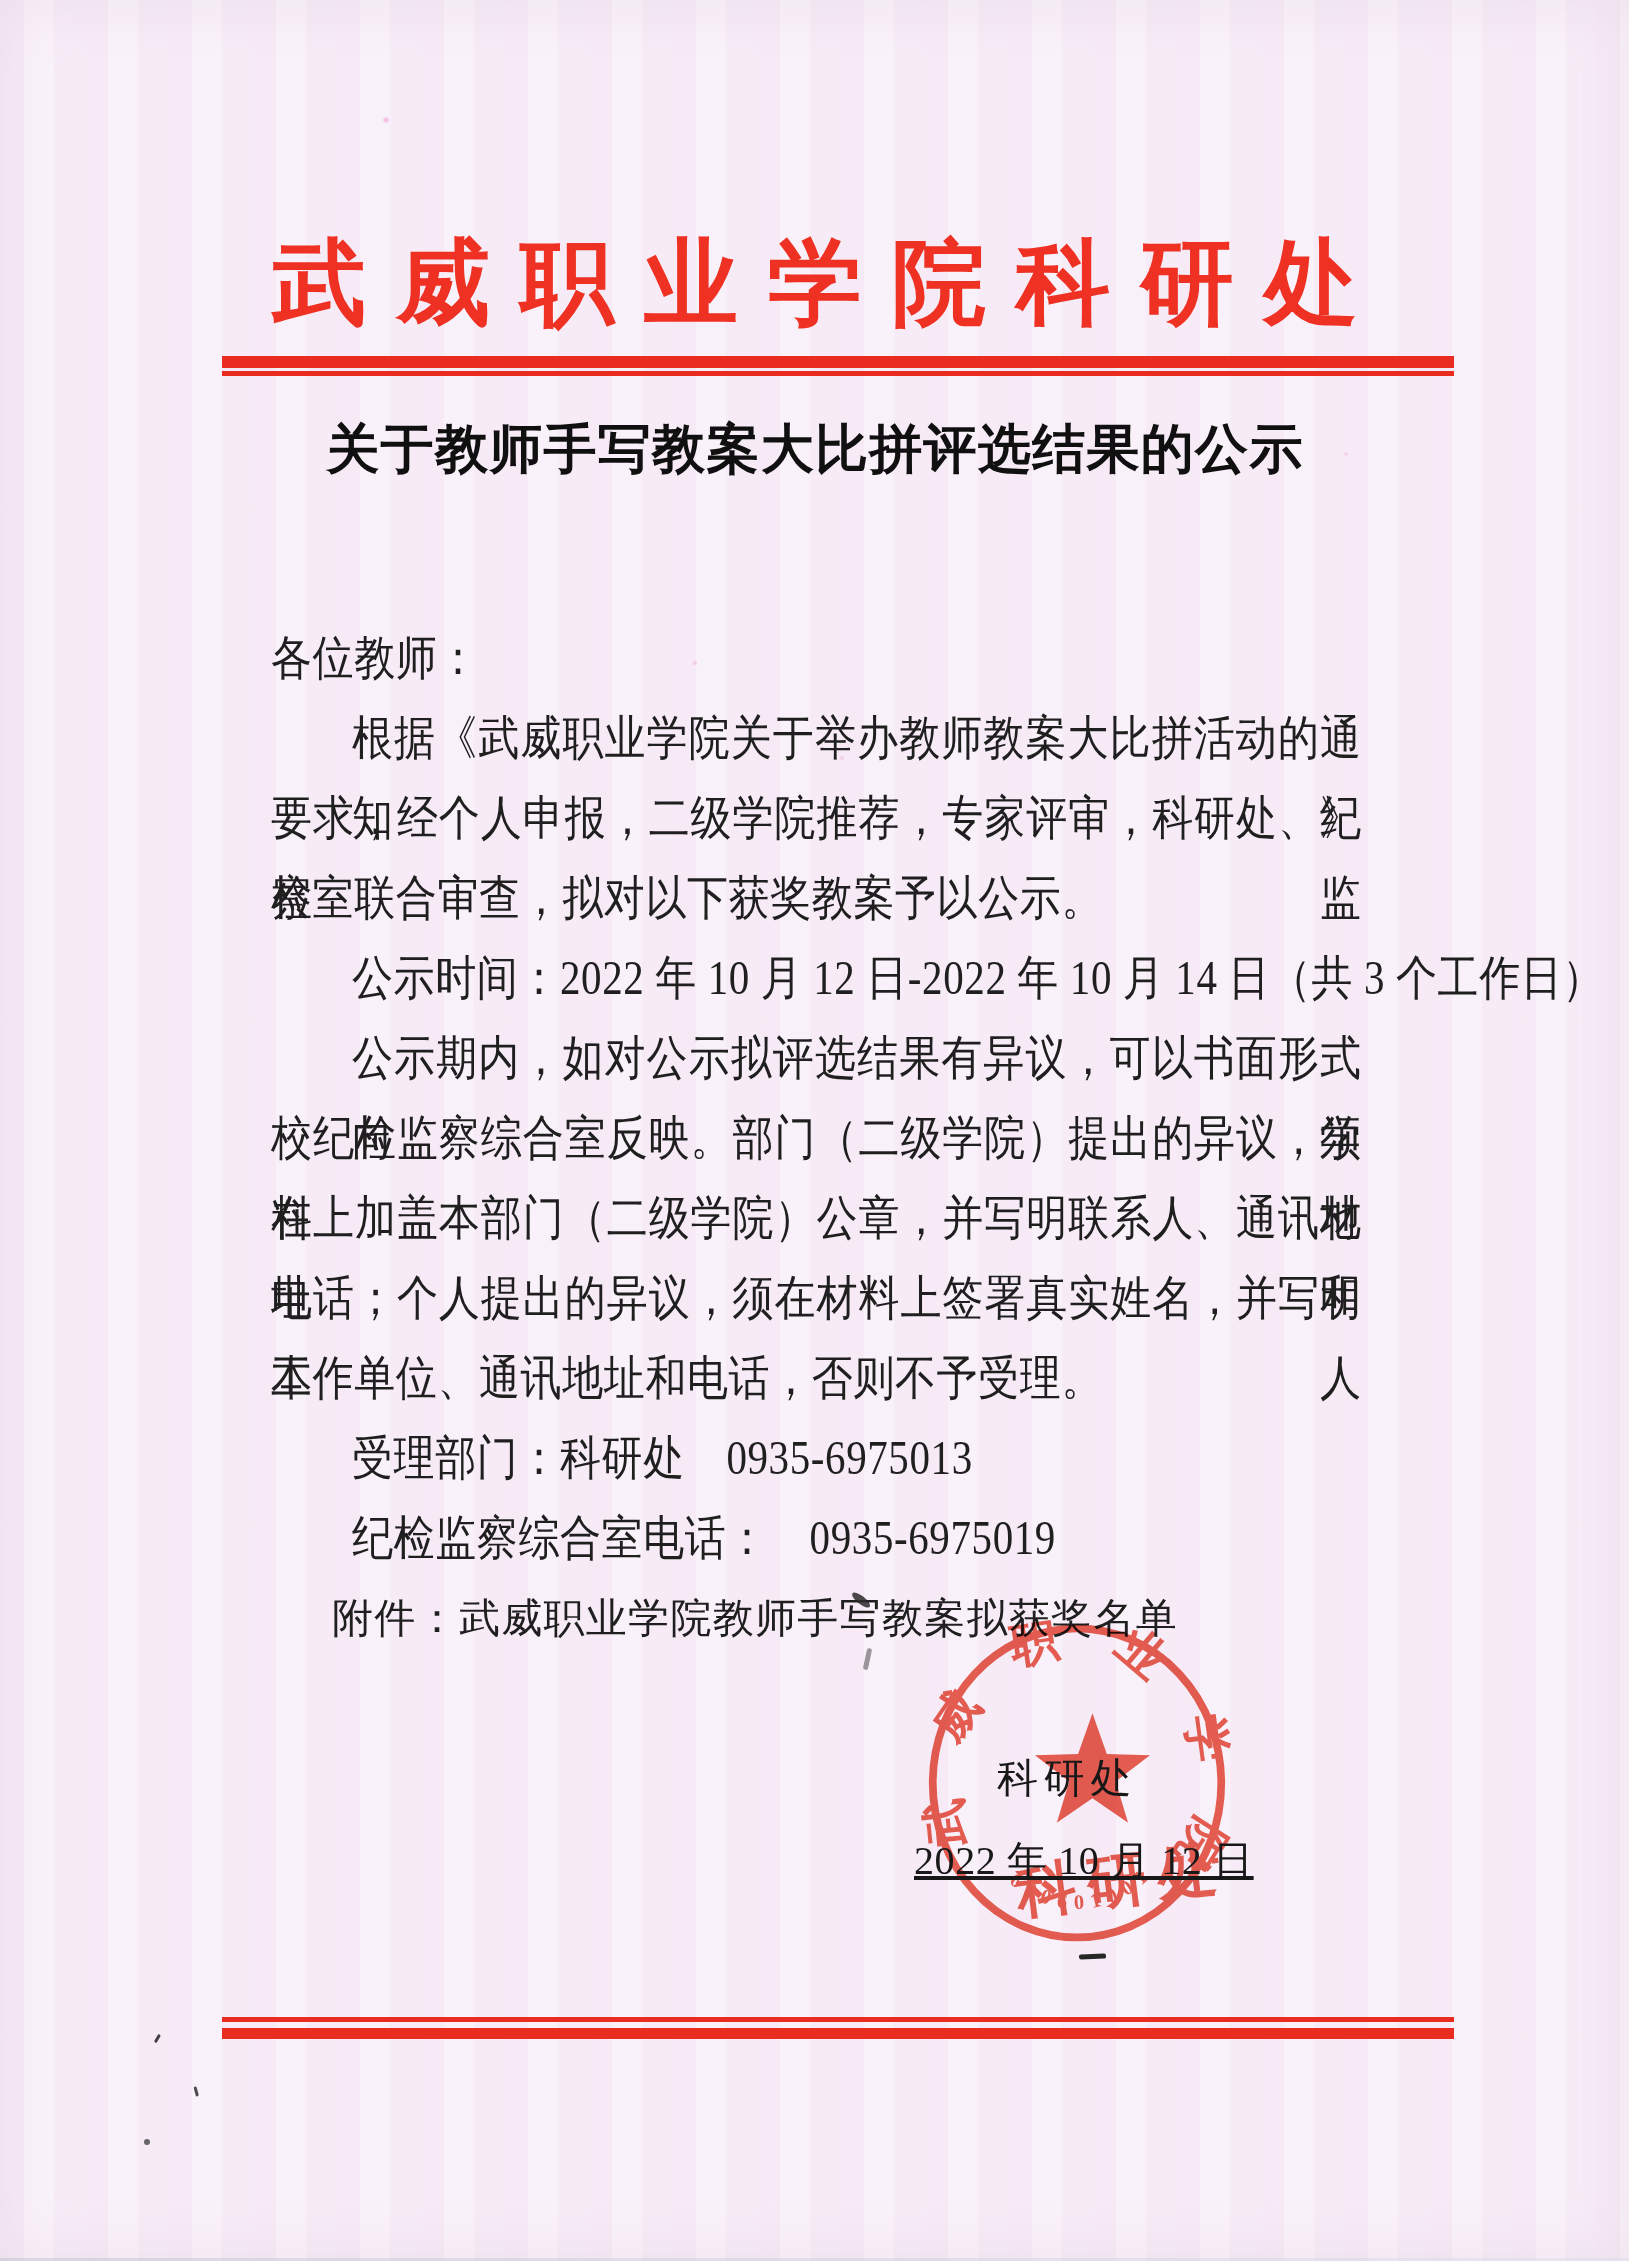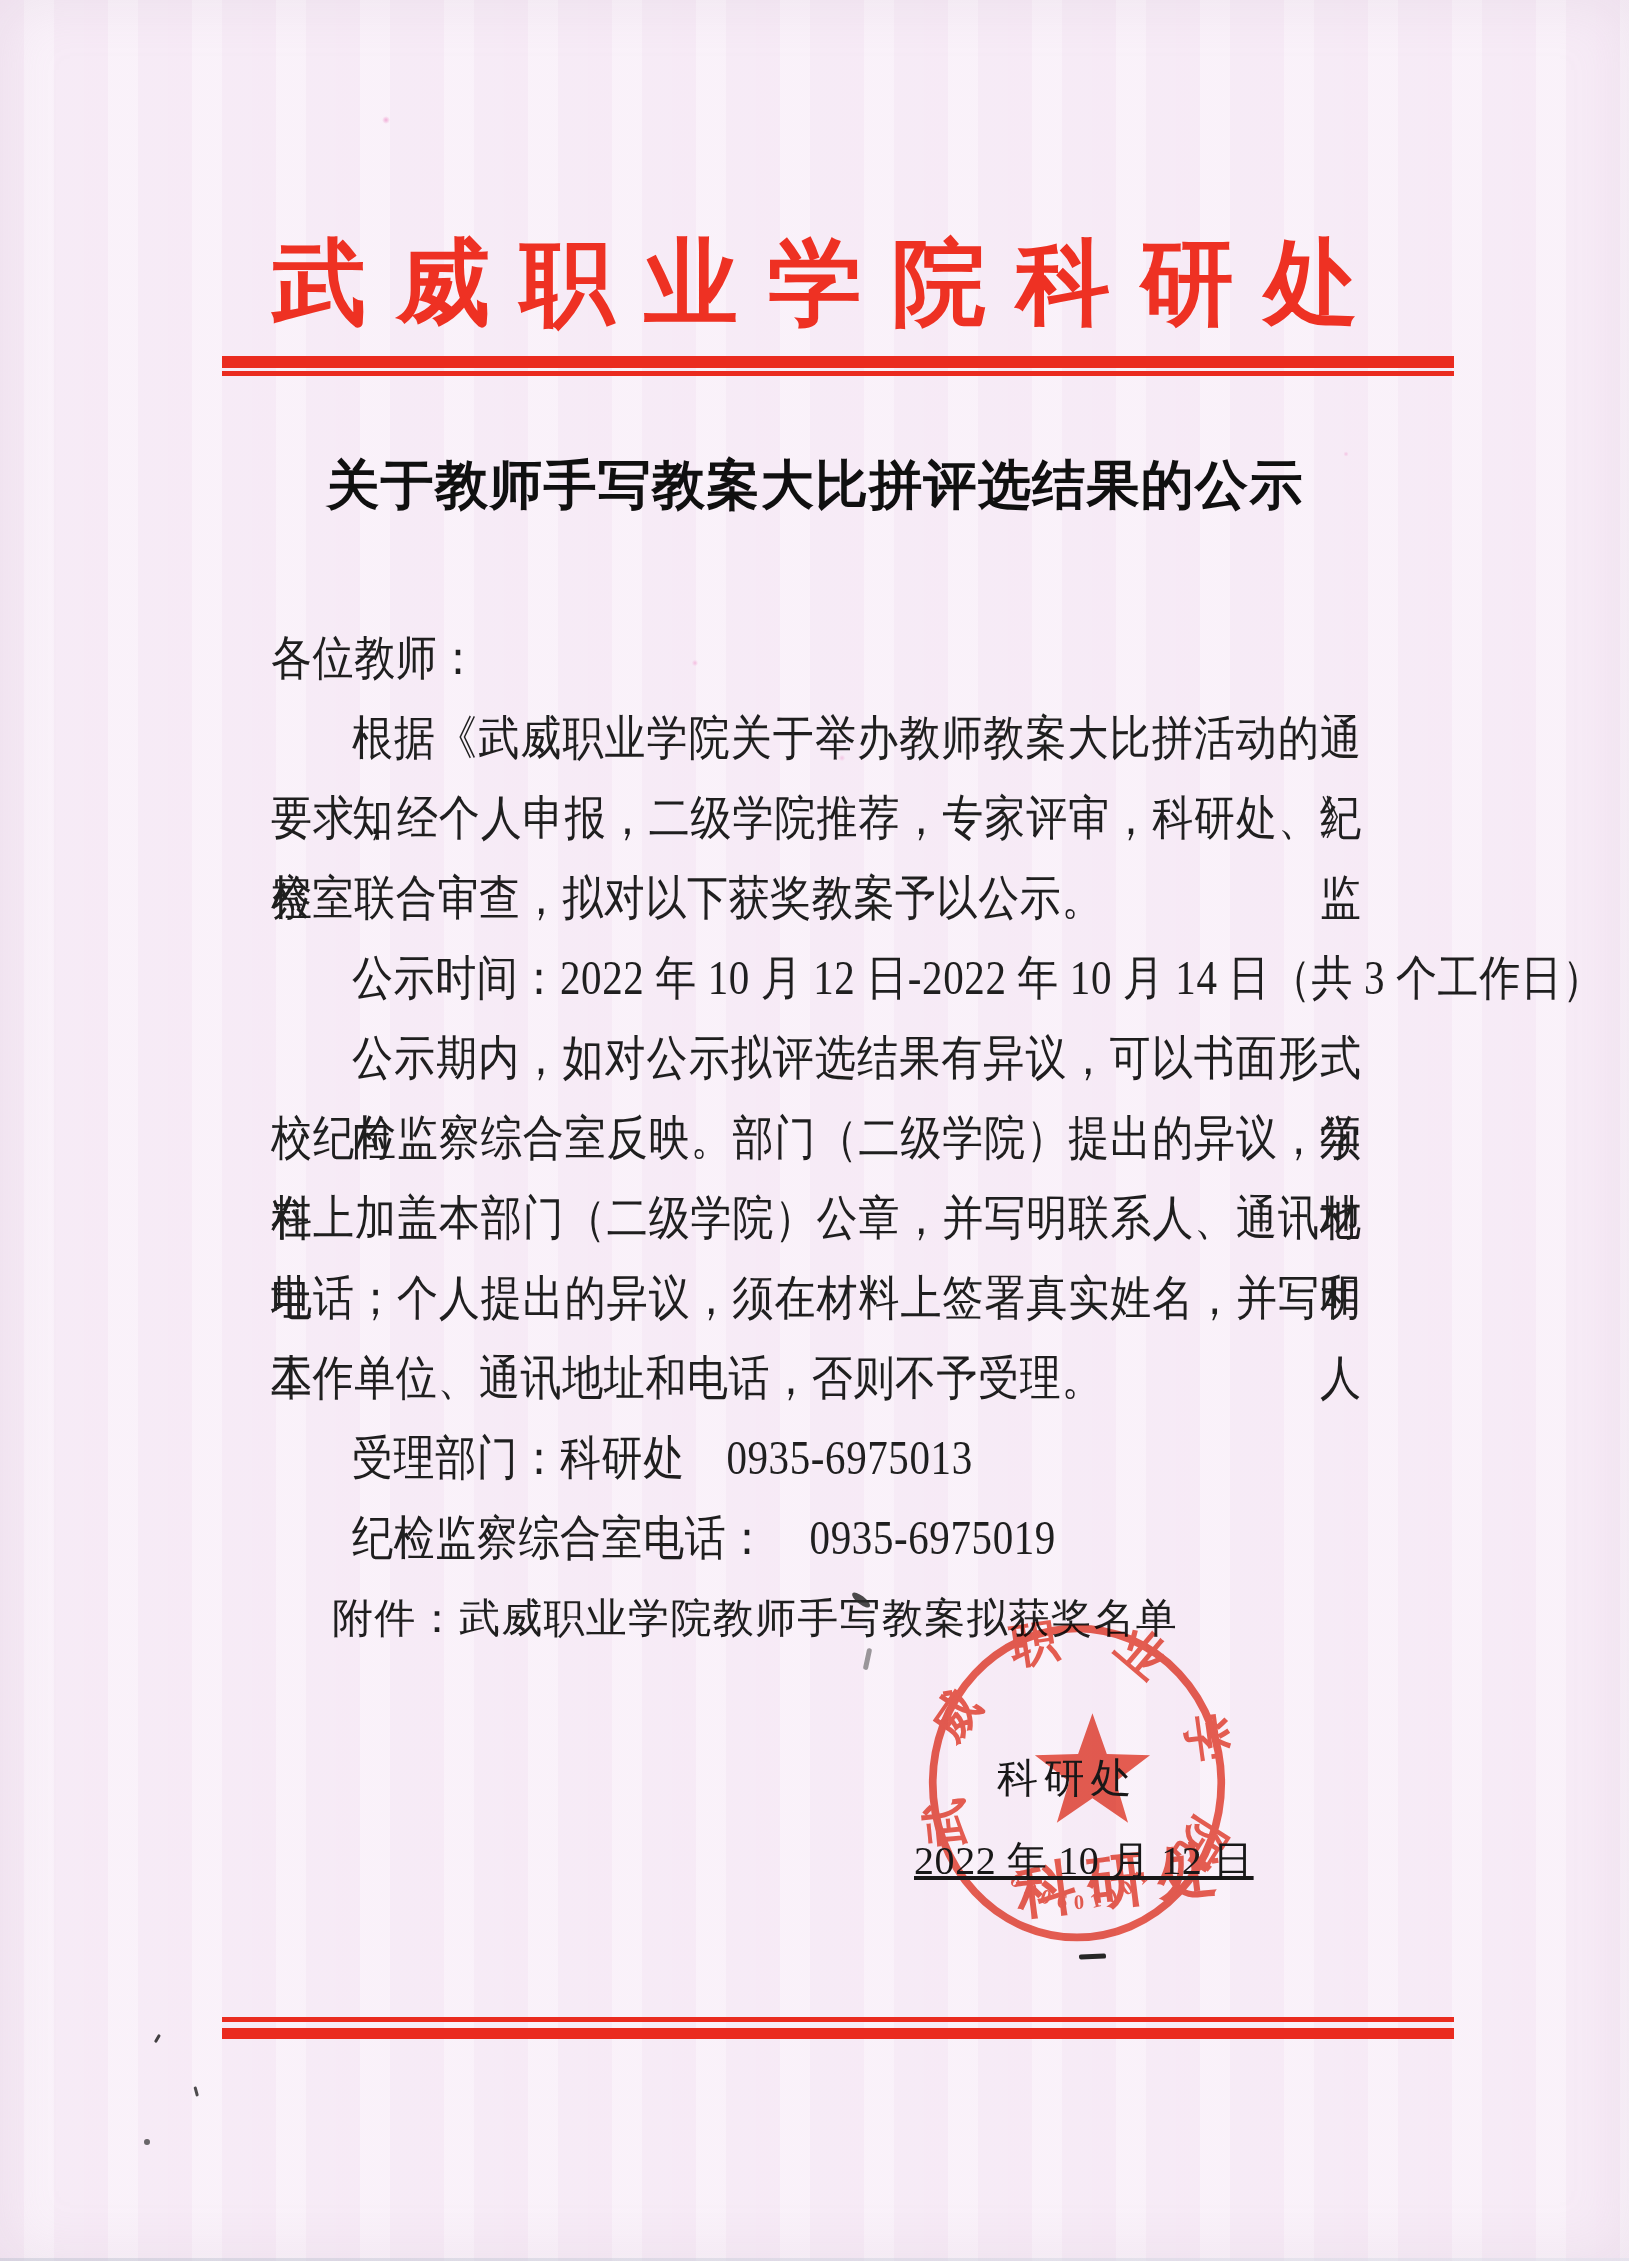--- a/index.html
+++ b/index.html
@@ -35,21 +35,21 @@
   .rule{position:absolute;background:#ea2b1f;}
   .rule-top-thick{left:222px;top:356px;width:1232px;height:11.6px;}
   .rule-top-thin {left:222px;top:371px;width:1232px;height:5.2px;}
   .rule-bottom-thin {left:222px;top:2017px;width:1232px;height:5.2px;}
   .rule-bottom-thick{left:222px;top:2028px;width:1232px;height:11px;}
 
   
   .doc-title{
     position:absolute;top:418px;left:0;width:100%;
     text-align:center;font-size:53px;line-height:62px;font-weight:bold;
-    letter-spacing:1.3px;color:#101010;white-space:nowrap;margin-top:36px;
+    letter-spacing:1.3px;color:#101010;white-space:nowrap;
   }
 
   
   .body-block{
     position:absolute;left:271px;top:618px;width:1090px;
     color:#1f1f1f;transform:scaleY(1.16);transform-origin:0 0;
   }
   .body-line{
     font-size:41px;line-height:69px;height:69px;
     letter-spacing:0.6px;white-space:nowrap;

